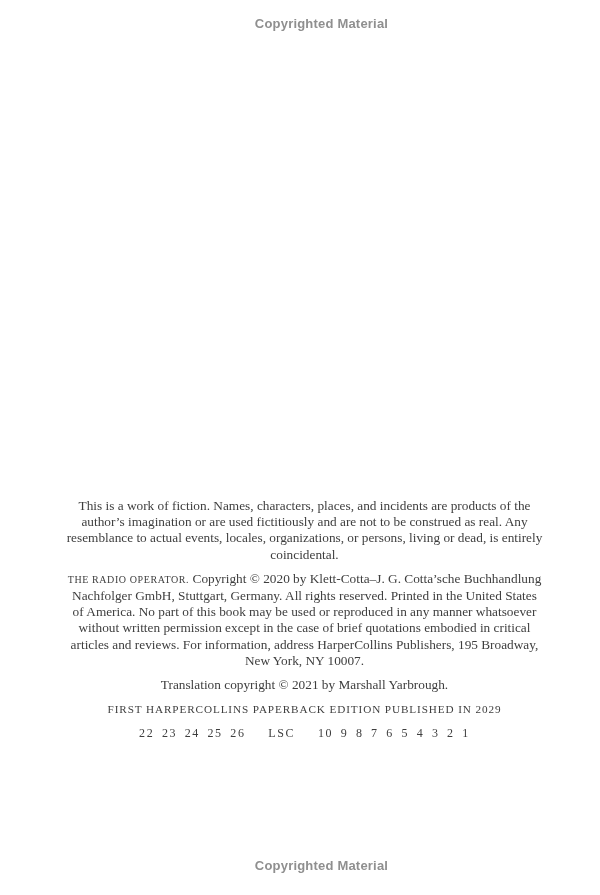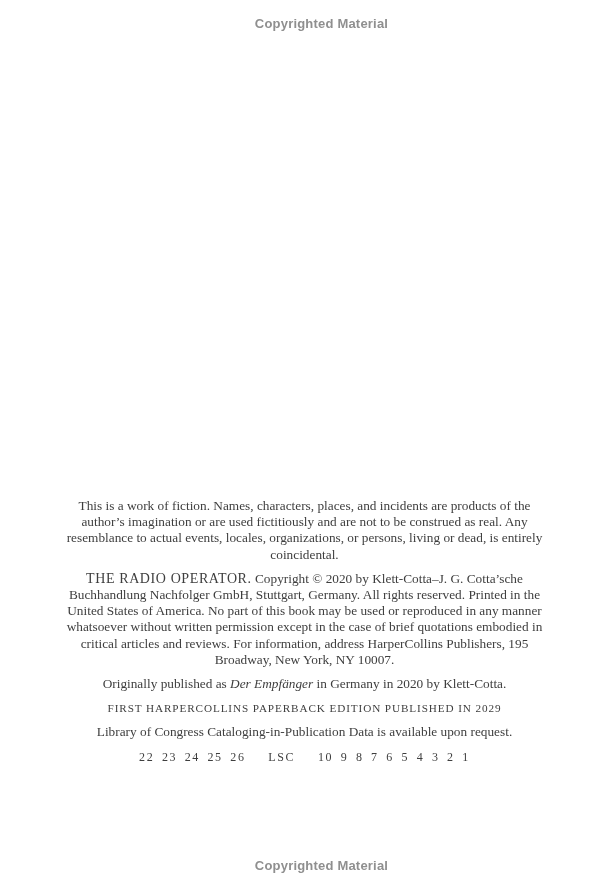--- a/index.html
+++ b/index.html
@@ -34,21 +34,21 @@
     position: absolute;
     left: 65px;
     top: 498px;
     width: 479px;
     font-size: 13.3px;
     line-height: 16.2px;
     text-align: center;
   }
   .colophon p { margin: 0 0 8px 0; }
   .smallcaps {
-    font-size: 14px;
+    font-size: 10px;
     letter-spacing: 0.6px;
     margin-top: 22px;
   }
   .edition-line {
     font-size: 11.2px;
     letter-spacing: 0.9px;
   }
   .book-title-italic { font-style: italic; }
   .printers-key {
     font-size: 12px;
@@ -63,27 +63,26 @@
 <div class="page">
 
   <div class="watermark watermark-top">Copyrighted Material</div>
 
   <div class="colophon">
 
     <p>This is a work of fiction. Names, characters, places, and incidents are products of the author’s imagination or are used fictitiously and are not to be construed as real. Any resemblance to actual events, locales, organizations, or persons, living or dead, is entirely coincidental.</p>
 
     <p><span class="smallcaps">THE RADIO OPERATOR.</span><span> Copyright © 2020 by Klett-Cotta–J. G. Cotta’sche Buchhandlung Nachfolger GmbH, Stuttgart, Germany. All rights reserved. Printed in the United States of America. No part of this book may be used or reproduced in any manner whatsoever without written permission except in the case of brief quotations embodied in critical articles and reviews. For information, address HarperCollins Publishers, 195 Broadway, New York, NY 10007.</span></p>
 
+    <p>Translation copyright © 2021 by Marshall Yarbrough.</p>
 
 
-    <p><span>Originally published as </span><span class="book-title-italic">Der Empfänger</span><span> in Germany in 2020 by Klett-Cotta.</span></p>
 
     <p class="edition-line">FIRST HARPERCOLLINS PAPERBACK EDITION PUBLISHED IN 2029</p>
 
-    <p>Library of Congress Cataloging-in-Publication Data is available upon request.</p>
 
 
     <p class="printers-key">22 23 24 25 26   LSC   10 9 8 7 6 5 4 3 2 1</p>
 
   </div>
 
   <div class="watermark watermark-bottom">Copyrighted Material</div>
 
 </div>
 

